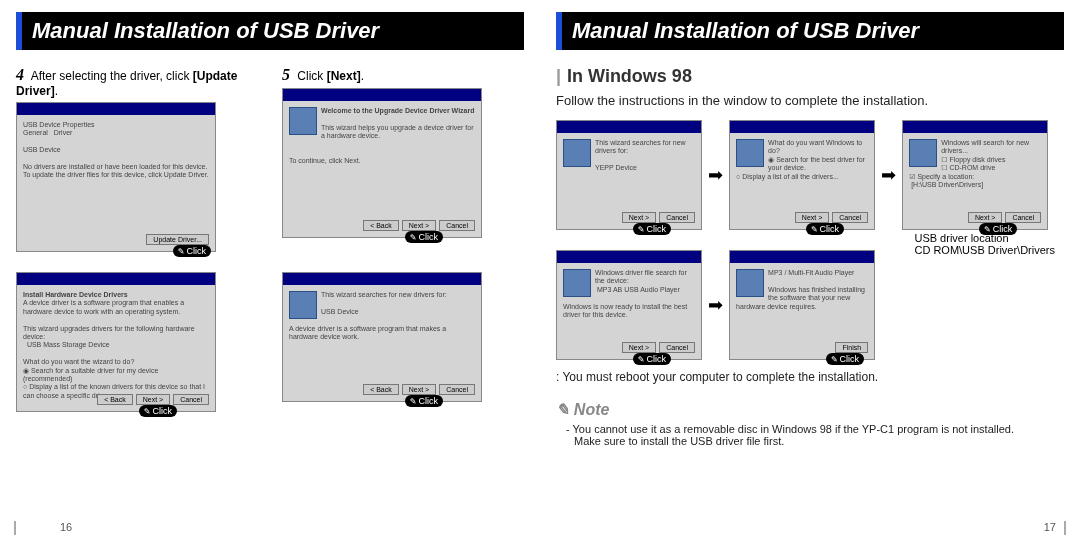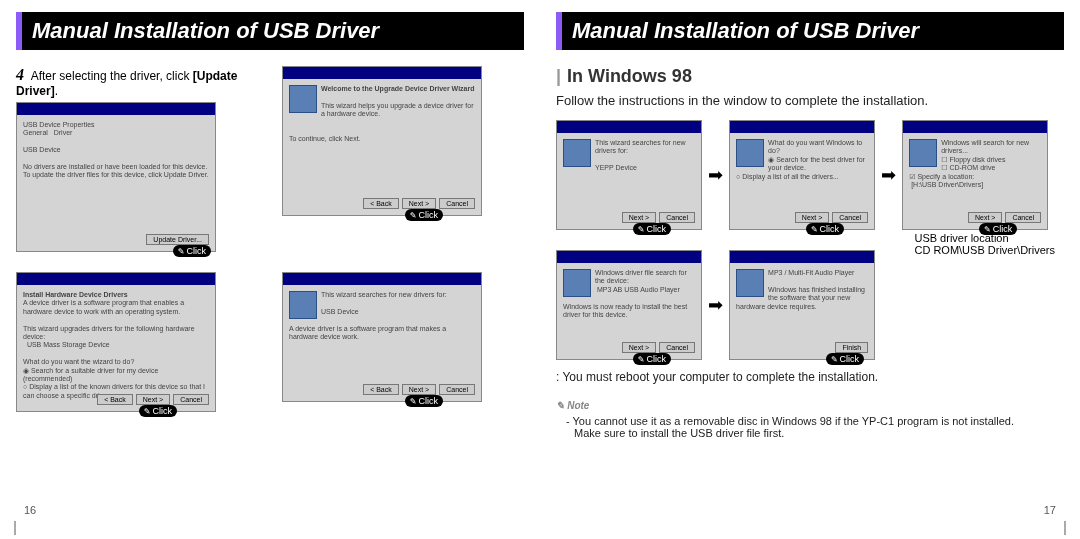--- a/index.html
+++ b/index.html
@@ -1,38 +1,38 @@
 <!DOCTYPE html>
 <html><head>
 <meta charset="utf-8">
 <style>
   * { margin: 0; padding: 0; box-sizing: border-box; }
   body { background: #fff; font-family: Arial, Helvetica, sans-serif; width: 1080px; height: 539px; position: relative; }
   .spread { display: flex; width: 100%; height: 100%; }
   .page { width: 50%; height: 100%; padding: 12px 16px 10px 16px; position: relative; }
-  .title-bar { background: #000; color: #fff; font-weight: bold; font-style: italic; font-size: 22px; padding: 6px 10px; border-left: 6px solid #8b5cf6; margin-bottom: 16px; }
+  .title-bar { background: #000; color: #fff; font-weight: bold; font-style: italic; font-size: 22px; padding: 6px 10px; border-left: 6px solid #1d4ed8; margin-bottom: 16px; }
   .section-heading { font-size: 18px; font-weight: bold; color: #333; margin-bottom: 6px; }
   .section-heading .bar { color: #999; margin-right: 6px; }
   .sub-text { font-size: 13px; color: #222; margin-bottom: 12px; }
   .step-grid { display: grid; grid-template-columns: 1fr 1fr; gap: 20px 24px; }
   .step { font-size: 12px; }
   .step-label { margin-bottom: 4px; }
   .step-num { font-style: italic; font-weight: bold; font-family: Georgia, 'Times New Roman', serif; font-size: 16px; margin-right: 4px; }
   .bold { font-weight: bold; }
   .screenshot { background: #d4d4d4; border: 1px solid #888; position: relative; }
   .ss-med { width: 200px; height: 150px; }
   .ss-sm { width: 146px; height: 110px; }
   .click-badge { position: absolute; background: #000; color: #fff; font-size: 9px; padding: 1px 5px; border-radius: 8px; display: flex; align-items: center; gap: 2px; }
   .click-badge::before { content: '✎'; font-size: 8px; }
   .flow { display: flex; align-items: center; gap: 6px; flex-wrap: wrap; margin-bottom: 10px; }
   .arrow { font-size: 18px; color: #000; }
-  .note-title { font-style: italic; font-weight: bold; color: #888; font-size: 10px; margin-top: 16px; margin-bottom: 4px; }
+  .note-title { font-style: italic; font-weight: bold; color: #888; font-size: 16px; margin-top: 16px; margin-bottom: 4px; }
   .note-title::before { content: '✎ '; }
   .note-body { font-size: 11px; color: #222; padding-left: 10px; }
-  .page-num { position: absolute; bottom: 23px; font-size: 11px; color: #555; }
+  .page-num { position: absolute; bottom: 6px; font-size: 11px; color: #555; margin-left: 36px; }
   .pn-left { left: 24px; }
   .pn-right { right: 24px; }
   .sep-left { position:absolute; bottom:4px; left:14px; width:2px; height:14px; background:#aaa;}
   .sep-right{ position:absolute; bottom:4px; right:14px; width:2px; height:14px; background:#aaa;}
   .reboot-note { font-size: 12px; color: #222; margin-top: 8px; }
   
   .ss-titlebar { background:#000080; height:12px; }
   .ss-body { padding:6px; font-size:7px; color:#444; line-height:1.2; }
   .ss-btnrow { position:absolute; bottom:6px; right:6px; display:flex; gap:3px; }
   .ss-btn { background:#ccc; border:1px solid #777; font-size:7px; padding:1px 6px; }
@@ -57,20 +57,24 @@
           <div class="ss-titlebar"></div>
           <div class="ss-body">USB Device Properties<br>General &nbsp; Driver<br><br>USB Device<br><br>No drivers are installed or have been loaded for this device. To update the driver files for this device, click Update Driver.</div>
           <div class="ss-btnrow">
               <div class="ss-btn">Update Driver...</div>
             </div>
           <span class="click-badge" style="bottom:-6px; right:4px;">Click</span>
         </div>
       </div>
 
       <div class="step">
+        <div class="step-label">
+          <span class="step-num">5</span>
+          <span>Click </span><span class="bold">[Next]</span><span>.</span>
+        </div>
         <div class="screenshot ss-med">
           <div class="ss-titlebar"></div>
           <div class="ss-body"><div class="ss-icon"></div><b>Welcome to the Upgrade Device Driver Wizard</b><br><br>This wizard helps you upgrade a device driver for a hardware device.<br><br><br>To continue, click Next.</div>
           <div class="ss-btnrow">
               <div class="ss-btn">&lt; Back</div>
               <div class="ss-btn">Next &gt;</div>
               <div class="ss-btn">Cancel</div>
             </div>
           <span class="click-badge" style="bottom:-6px; right:38px;">Click</span>
         </div>

